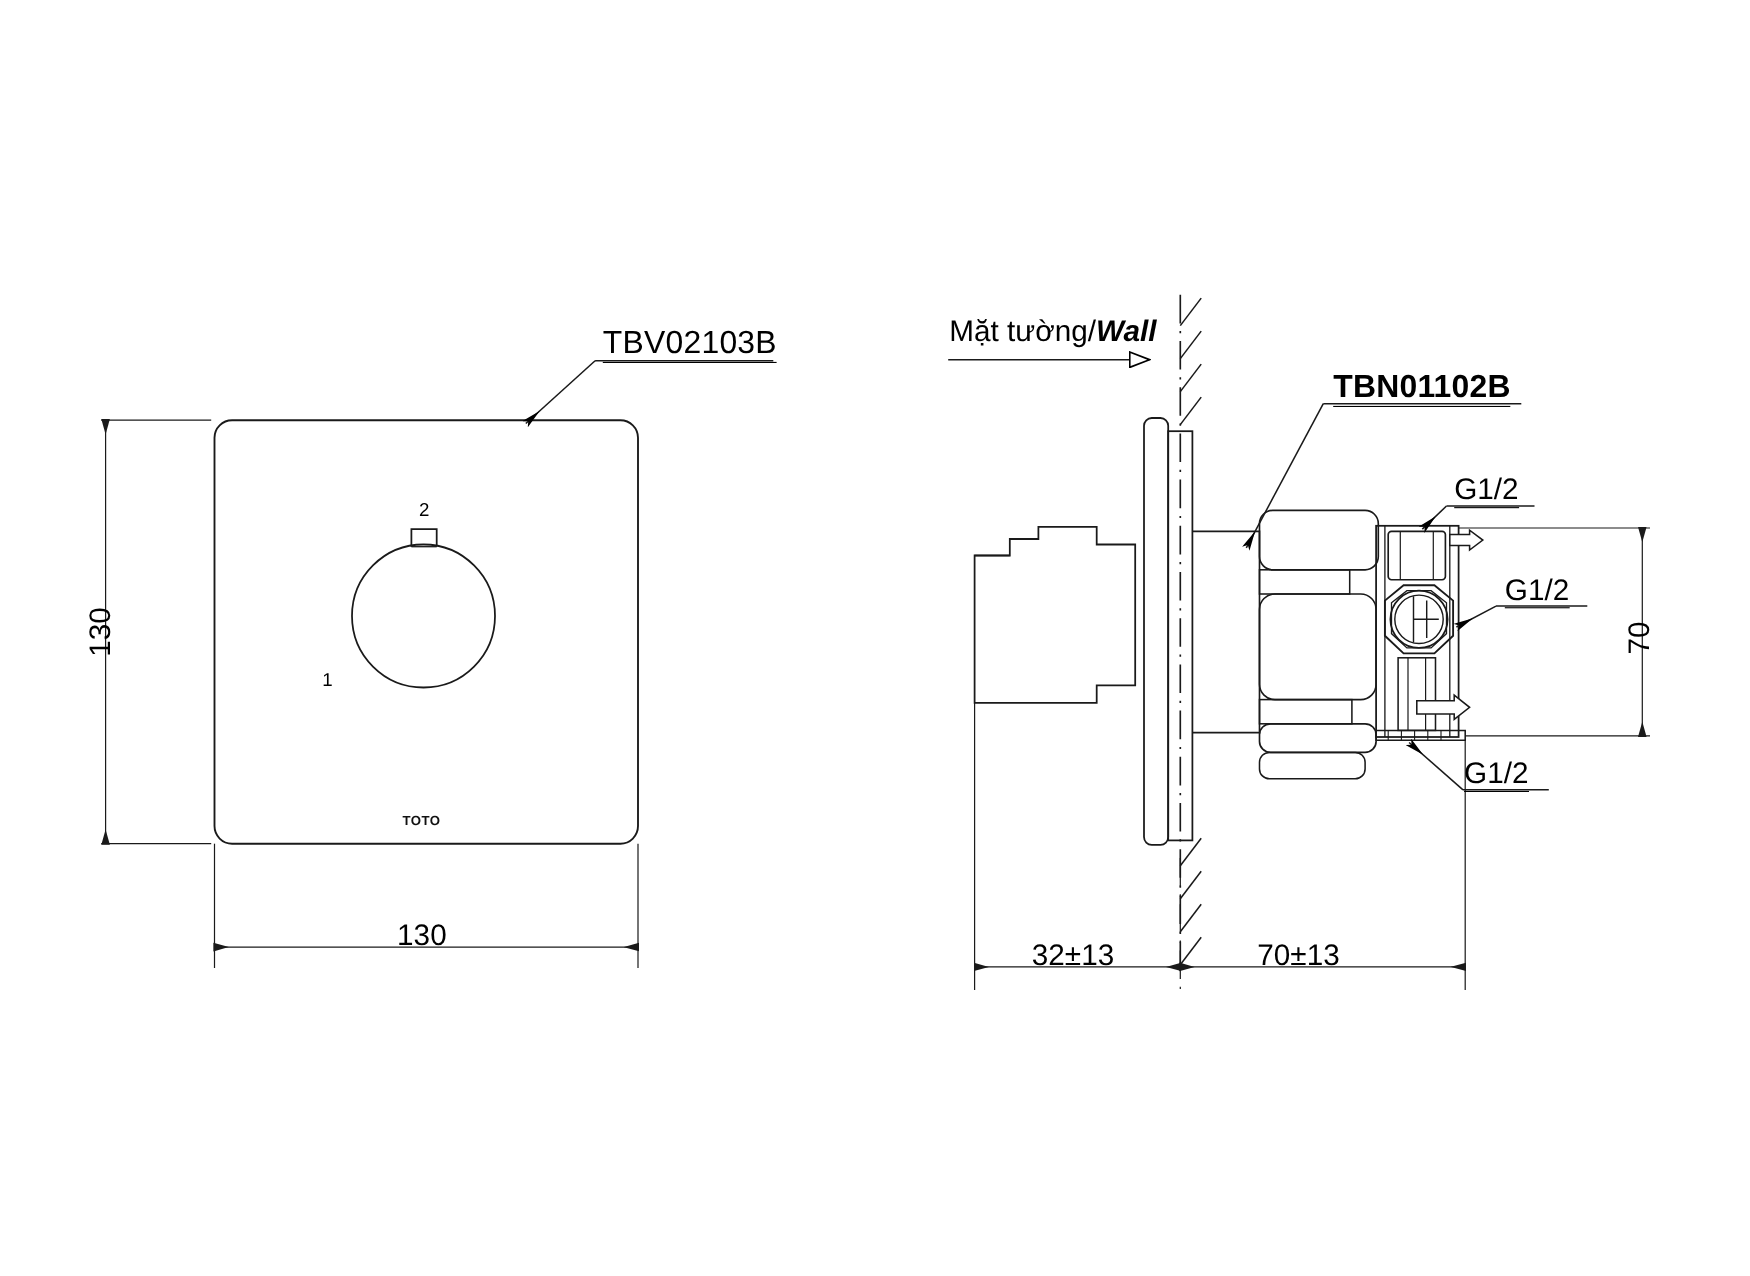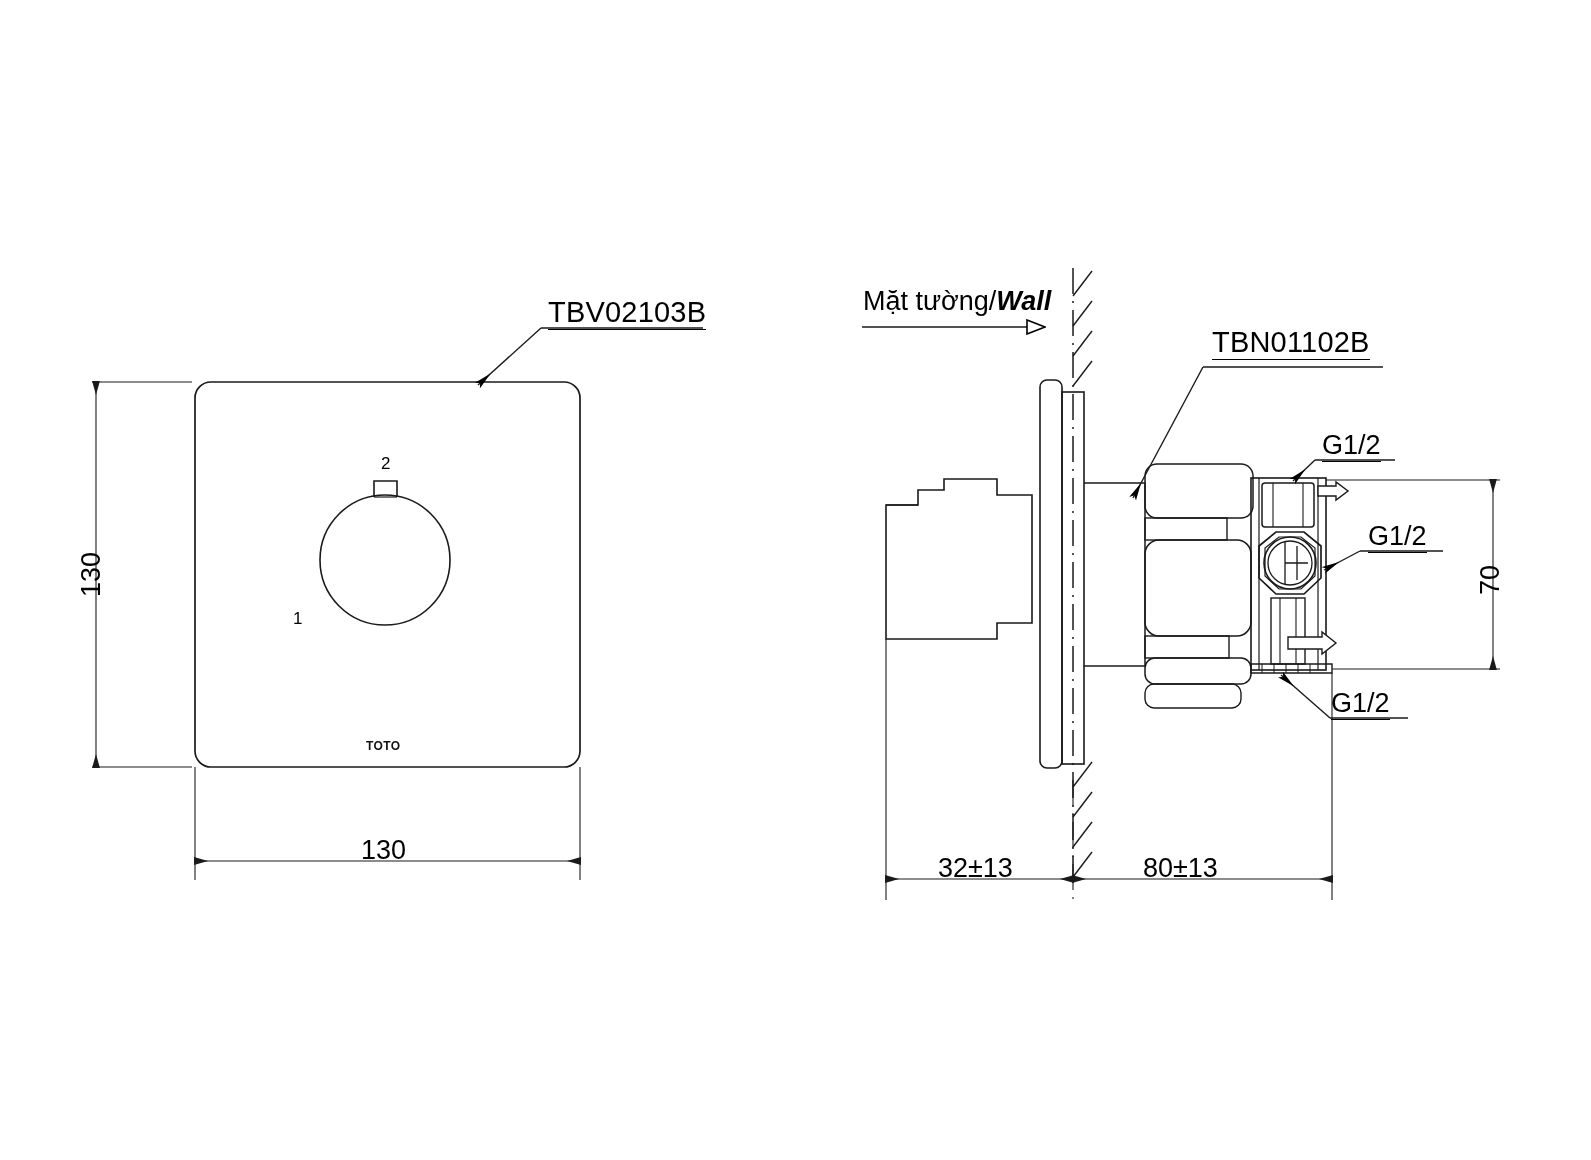--- a/index.html
+++ b/index.html
@@ -217,27 +217,27 @@
   <div class="txt lbl-small" style="left:381px; top:455px;">2</div>
 
   <div class="txt lbl-small" style="left:293px; top:610px;">1</div>
 
   <div class="txt logo" style="left:366px; top:740px;">TOTO</div>
 
   <div class="txt lbl-wall" style="left:863px; top:288px;">
     <span>Mặt tường/</span><i>Wall</i>
   </div>
 
-  <div class="txt lbl-part ul" style="left:1212px; top:328px;">TBN01102B</div>
+  <div class="txt lbl-part ul" style="left:1212px; top:338px;font-weight:bold;">TBN01102B</div>
 
   <div class="txt lbl-g ul" style="left:1322px; top:432px;">G1/2</div>
 
   <div class="txt lbl-g ul" style="left:1368px; top:523px;">G1/2</div>
 
   <div class="txt lbl-g ul" style="left:1331px; top:690px;">G1/2</div>
 
   <div class="txt lbl-dim-v" style="left:1477px; top:595px;">70</div>
 
   <div class="txt lbl-dim" style="left:938px; top:855px;">32±13</div>
 
-  <div class="txt lbl-dim" style="left:1143px; top:855px;">80±13</div>
+  <div class="txt lbl-dim" style="left:1143px; top:855px;">70±13</div>
 
 </div>
 
 </body></html>

